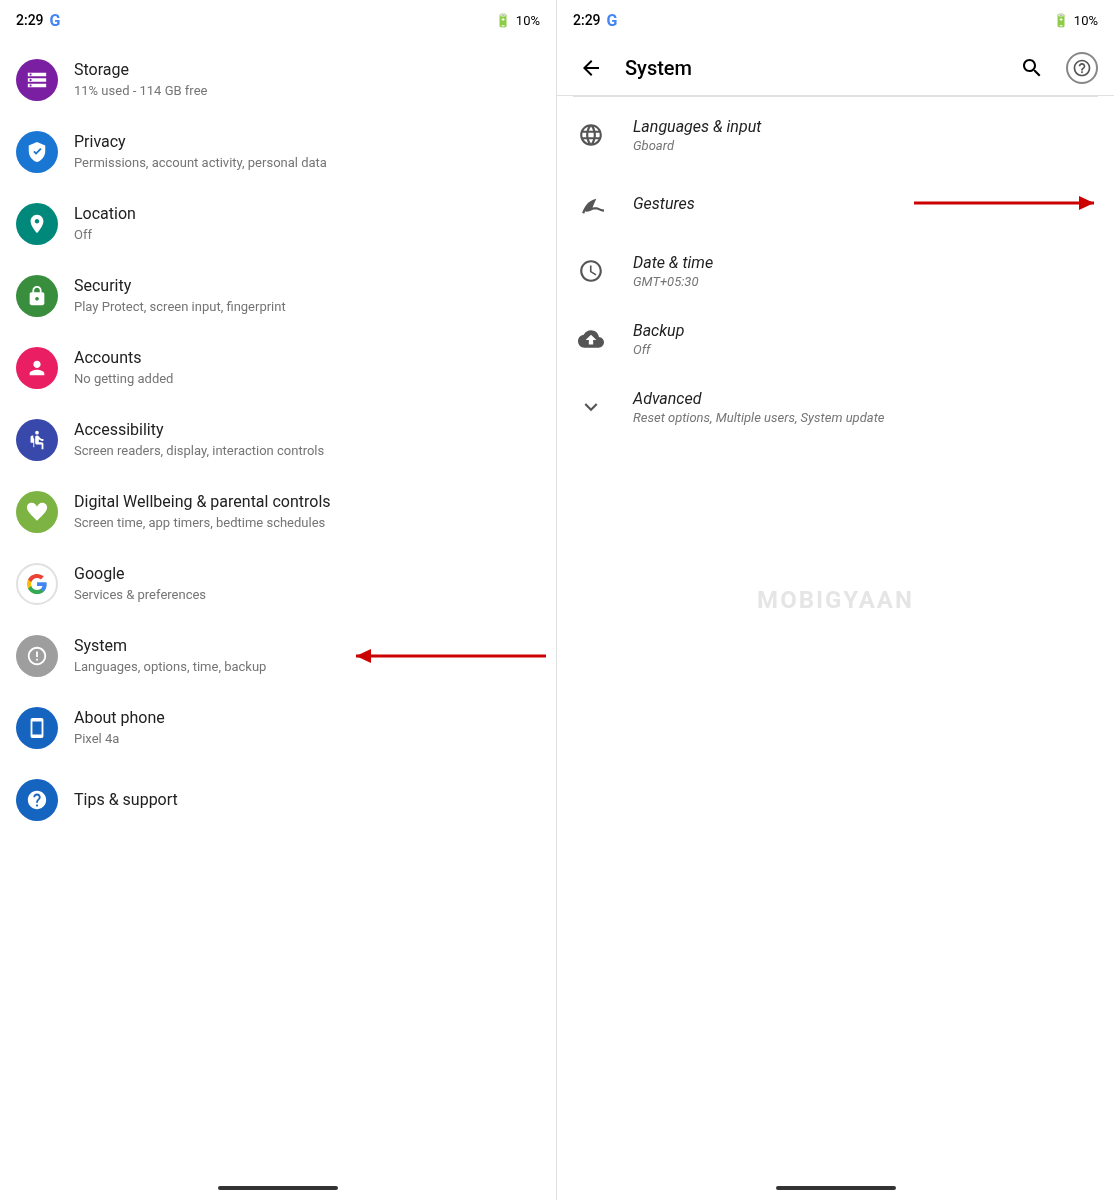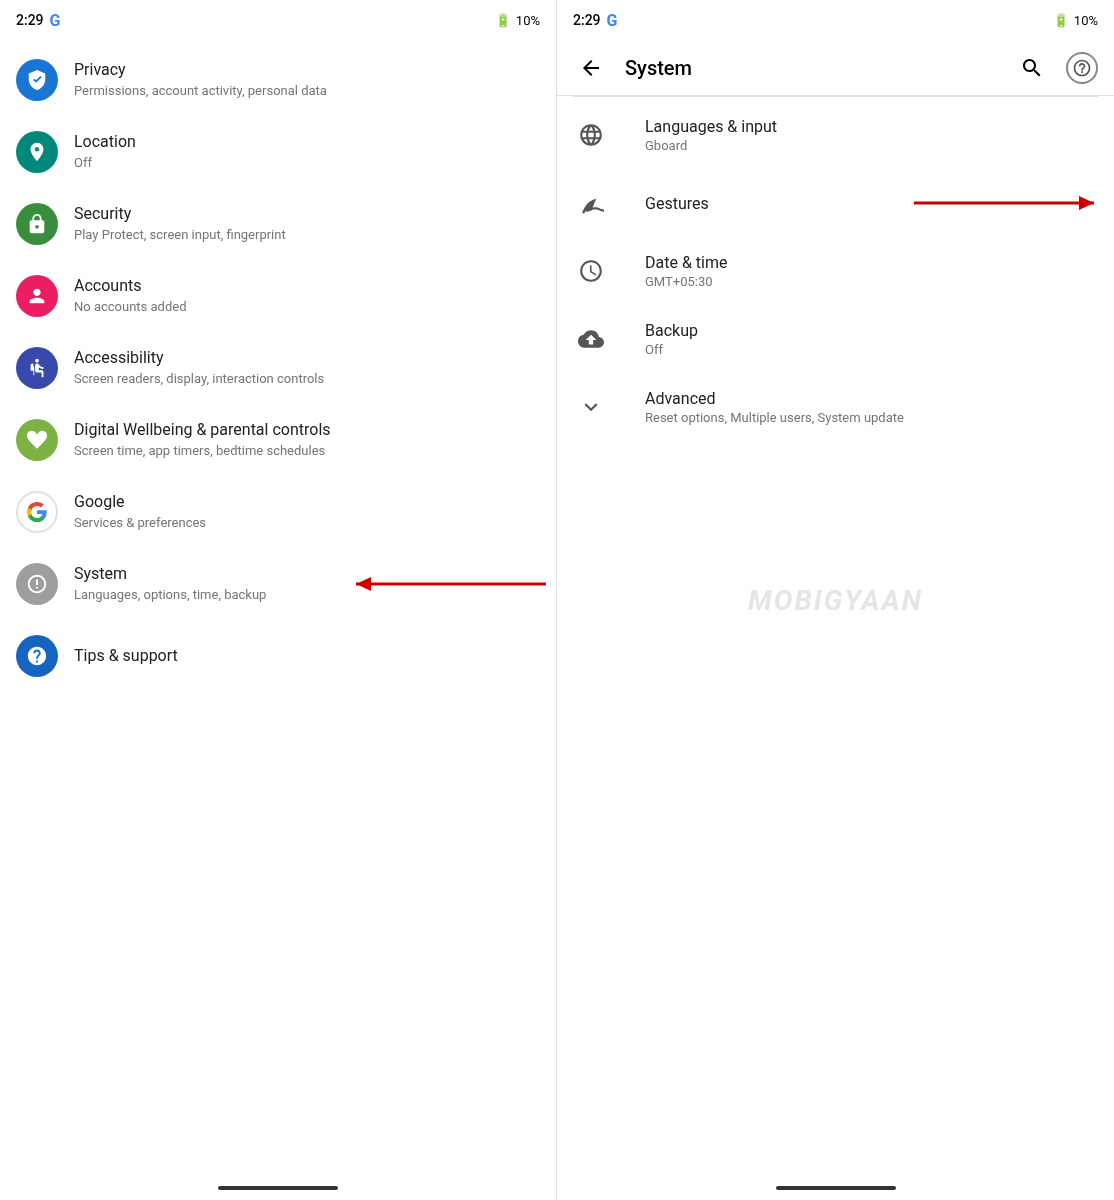--- a/index.html
+++ b/index.html
@@ -131,21 +131,22 @@
     .icon-lime { background: #7cb342; }
     .icon-gray { background: #9e9e9e; }
 
     
     .system-item {
       display: flex;
       align-items: center;
       padding: 14px 16px;
       min-height: 68px;
       cursor: pointer;
-      gap: 36px;
+      gap: 24px;
+      font-style: italic;
     }
     .system-icon {
       width: 36px;
       height: 36px;
       display: flex;
       align-items: center;
       justify-content: center;
       color: #555;
       font-size: 22px;
       flex-shrink: 0;
@@ -161,28 +162,27 @@
       color: #757575;
       margin-top: 2px;
     }
 
     
     .watermark {
       position: absolute;
       top: 50%;
       left: 50%;
       transform: translate(-50%, -50%);
-      font-size: 28px;
+      font-size: 24px;
       font-weight: 700;
       color: rgba(180, 180, 180, 0.35);
       letter-spacing: 2px;
       pointer-events: none;
       white-space: nowrap;
       z-index: 10;
-      font-style: italic;
     }
 
     
     .bottom-bar {
       height: 24px;
       display: flex;
       align-items: center;
       justify-content: center;
       padding: 4px 0;
     }
@@ -213,20 +213,31 @@
       <span style="font-weight:700;color:#4285f4;font-size:16px;">G</span>
     </div>
     <div class="status-right">
       <span style="font-size:13px;">🔋</span>
       <span style="font-size:13px;">10%</span>
     </div>
   </div>
 
   <div class="settings-list">
 
+    <div class="settings-item">
+      <div class="item-icon icon-purple">
+        <svg width="22" height="22" viewBox="0 0 24 24" fill="white">
+          <path d="M2 20h20v-4H2v4zm2-3h2v2H4v-2zM2 4v4h20V4H2zm4 3H4V5h2v2zm-4 7h20v-4H2v4zm2-3h2v2H4v-2z"></path>
+        </svg>
+      </div>
+      <div class="item-text">
+        <div class="item-title">Storage</div>
+        <div class="item-subtitle">11% used - 114 GB free</div>
+      </div>
+    </div>
 
     <div class="settings-item">
       <div class="item-icon icon-blue">
         <svg width="22" height="22" viewBox="0 0 24 24" fill="white">
           <path d="M12 1L3 5v6c0 5.55 3.84 10.74 9 12 5.16-1.26 9-6.45 9-12V5l-9-4zm-1 14l-3-3 1.41-1.41L11 12.17l4.59-4.58L17 9l-6 6z"></path>
         </svg>
       </div>
       <div class="item-text">
         <div class="item-title">Privacy</div>
         <div class="item-subtitle">Permissions, account activity, personal data</div>
@@ -258,21 +269,21 @@
     </div>
 
     <div class="settings-item">
       <div class="item-icon icon-pink">
         <svg width="22" height="22" viewBox="0 0 24 24" fill="white">
           <path d="M12 12c2.21 0 4-1.79 4-4s-1.79-4-4-4-4 1.79-4 4 1.79 4 4 4zm0 2c-2.67 0-8 1.34-8 4v2h16v-2c0-2.66-5.33-4-8-4z"></path>
         </svg>
       </div>
       <div class="item-text">
         <div class="item-title">Accounts</div>
-        <div class="item-subtitle">No accounts added</div>
+        <div class="item-subtitle">No getting added</div>
       </div>
     </div>
 
     <div class="settings-item">
       <div class="item-icon icon-indigo">
         <svg width="22" height="22" viewBox="0 0 24 24" fill="white">
           <circle cx="12" cy="4" r="2"></circle>
           <path d="M19 13v-2c-1.54.02-3.09-.75-4.07-1.83l-1.29-1.43c-.17-.19-.38-.34-.61-.45-.01 0-.01-.01-.02-.01H13c-.35-.2-.75-.3-1.19-.26C10.76 7.11 10 8.04 10 9.09V15c0 1.1.9 2 2 2h5v5h2v-5.5c0-1.1-.9-2-2-2h-3v-3.45c1.29 1.07 3.25 1.94 5 1.95zm-9 7H8v-5H5V9c0-1.1.9-2 2-2 0 0 .01 0 .01-.01L7 7h1v2.09c0 .73.38 1.44 1 1.86V20z"></path>
         </svg>
       </div>
@@ -321,20 +332,31 @@
       </div>
 
       <div style="position:absolute;right:-10px;top:50%;transform:translateY(-50%);display:flex;align-items:center;">
         <svg width="220" height="30" viewBox="0 0 220 30">
           <line x1="10" y1="15" x2="200" y2="15" stroke="#cc0000" stroke-width="3"></line>
           <polygon points="10,15 25,8 25,22" fill="#cc0000"></polygon>
         </svg>
       </div>
     </div>
 
+    <div class="settings-item">
+      <div class="item-icon" style="background:#1565c0;border:none;">
+        <svg width="22" height="22" viewBox="0 0 24 24" fill="white">
+          <path d="M17 1.01L7 1c-1.1 0-2 .9-2 2v18c0 1.1.9 2 2 2h10c1.1 0 2-.9 2-2V3c0-1.1-.9-1.99-2-1.99zM17 19H7V5h10v14z"></path>
+        </svg>
+      </div>
+      <div class="item-text">
+        <div class="item-title">About phone</div>
+        <div class="item-subtitle">Pixel 4a</div>
+      </div>
+    </div>
 
     <div class="settings-item">
       <div class="item-icon" style="background:#1565c0;">
         <svg width="22" height="22" viewBox="0 0 24 24" fill="white">
           <path d="M12 2C6.48 2 2 6.48 2 12s4.48 10 10 10 10-4.48 10-10S17.52 2 12 2zm1 17h-2v-2h2v2zm2.07-7.75l-.9.92C13.45 12.9 13 13.5 13 15h-2v-.5c0-1.1.45-2.1 1.17-2.83l1.24-1.26c.37-.36.59-.86.59-1.41 0-1.1-.9-2-2-2s-2 .9-2 2H8c0-2.21 1.79-4 4-4s4 1.79 4 4c0 .88-.36 1.68-.93 2.25z"></path>
         </svg>
       </div>
       <div class="item-text">
         <div class="item-title">Tips &amp; support</div>
       </div>

